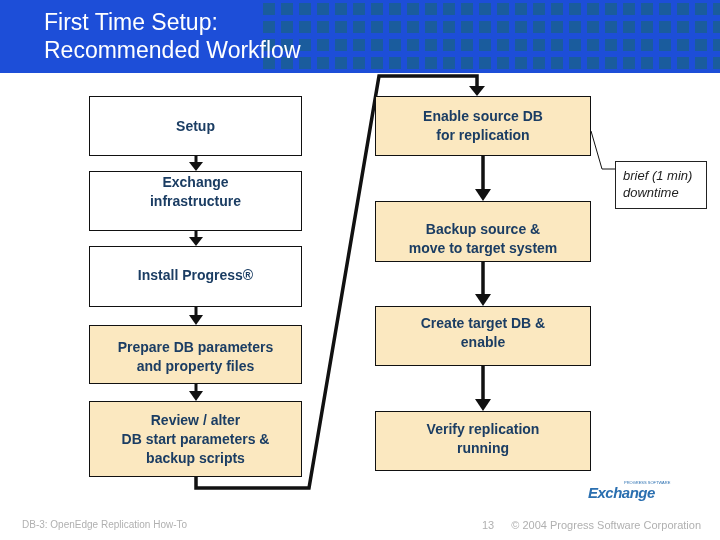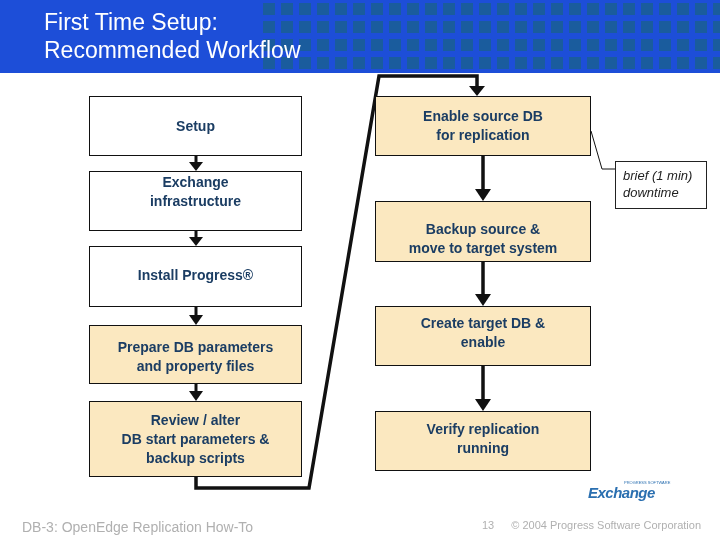--- a/index.html
+++ b/index.html
@@ -39,21 +39,21 @@
 
   .callout {
     position: absolute; left: 615px; top: 161px; width: 92px; height: 48px;
     box-sizing: border-box; border: 1px solid #222; background: #fff;
     font-style: italic; color: #222; font-size: 13px; line-height: 17px;
     padding: 5px 0 0 7px; white-space: pre-line;
   }
 
   .footer-left {
     position: absolute; left: 22px; top: 519px;
-    color: #b0b0b0; font-size: 14px;
+    color: #b0b0b0; font-size: 10px;
   }
   .footer-right {
     position: absolute; left: 482px; top: 519px;
     color: #b0b0b0; font-size: 11px; white-space: nowrap;
   }
   .footer-right .pg { margin-right: 14px; }
 
   .logo { position: absolute; left: 582px; top: 478px; width: 120px; height: 40px; }
   .logo .ex {
     position: absolute; left: 6px; top: 6px; font-size: 15px; font-weight: bold; font-style: italic;

